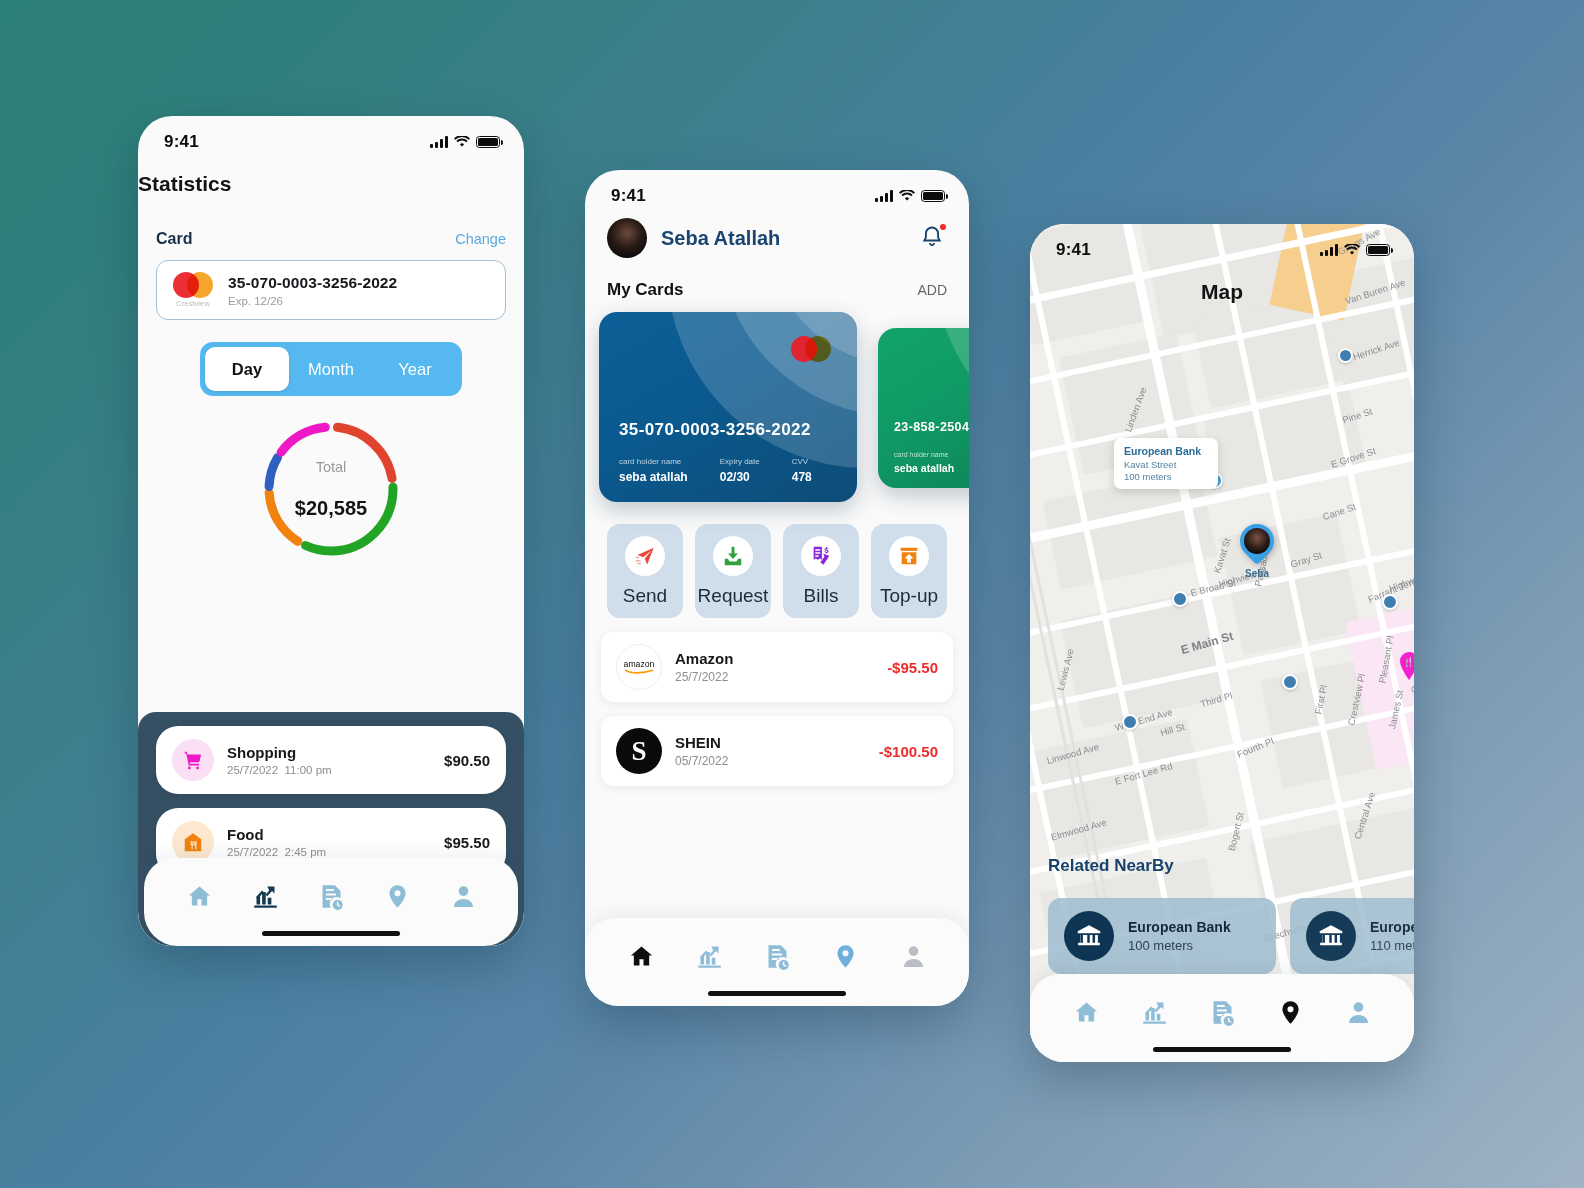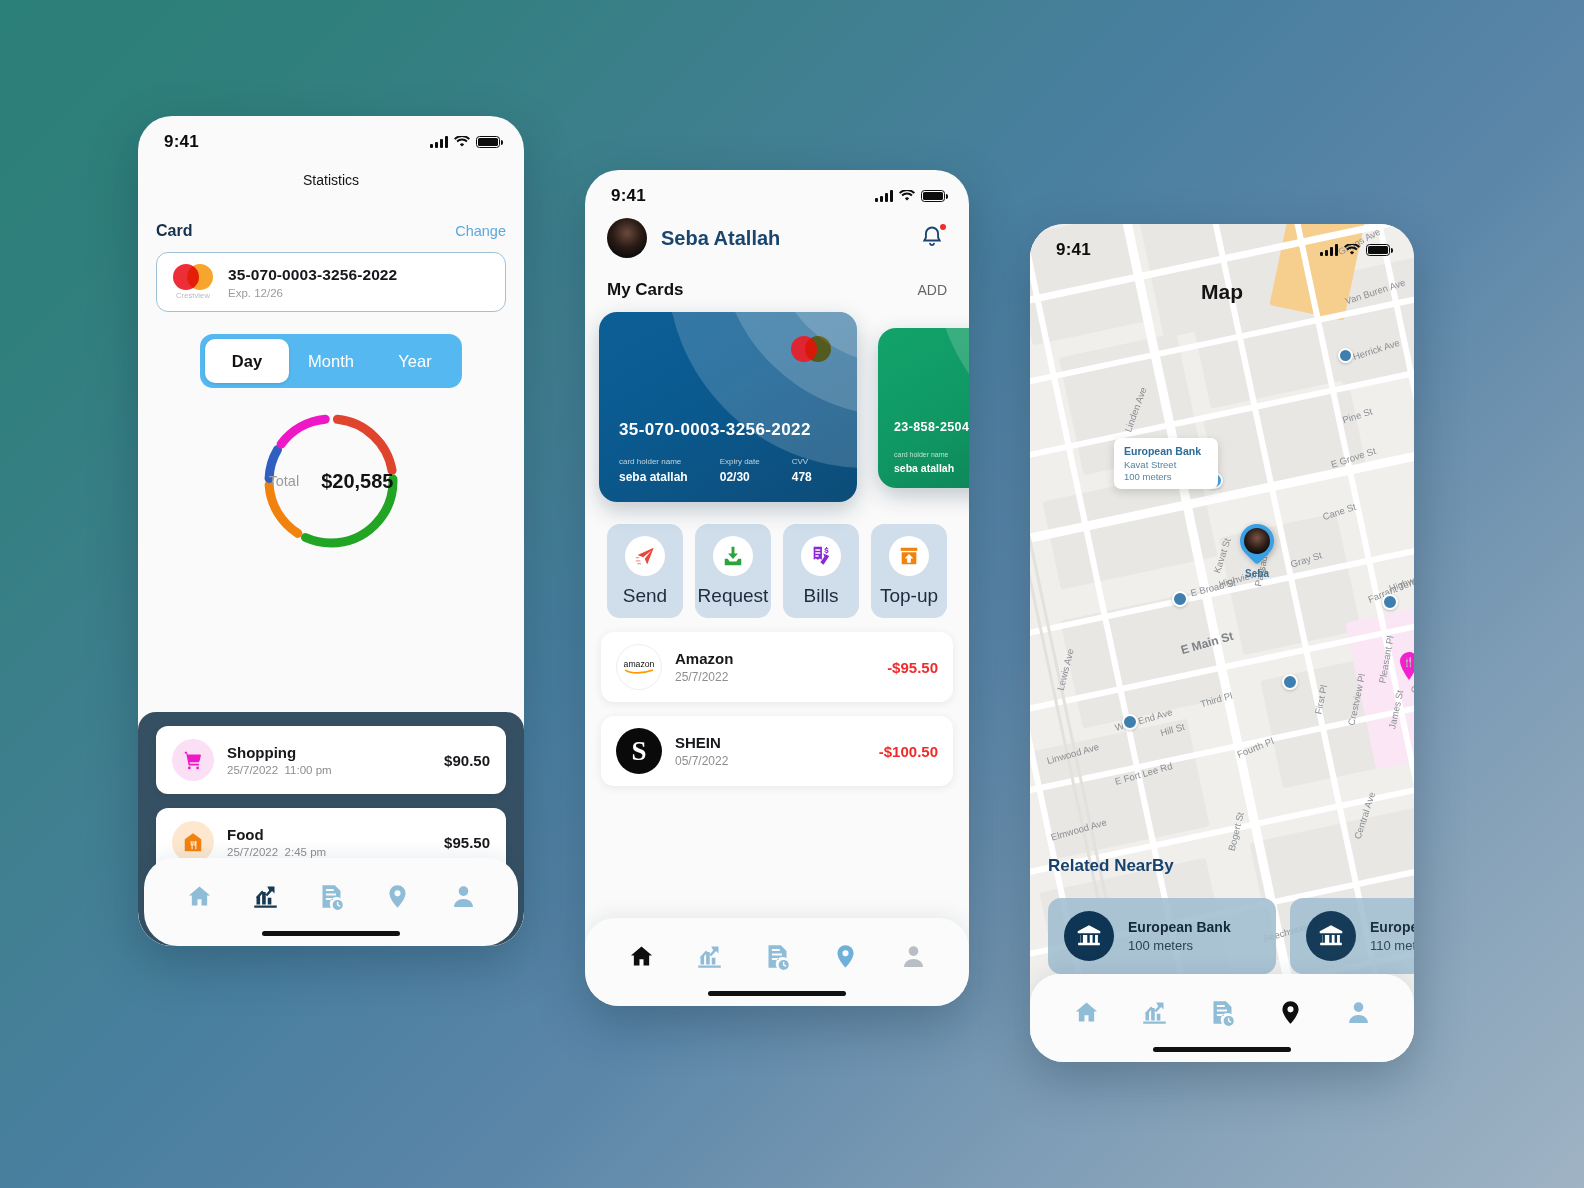--- a/index.html
+++ b/index.html
@@ -45,21 +45,21 @@
     display:flex; align-items:flex-start; justify-content:space-around;
     padding:22px 22px 0 22px; z-index:8;
     box-shadow:0 -4px 18px rgba(20,50,75,.08);
   }
   .navbar.floating { left:6px; right:6px; bottom:0; }
   .nav-ico { width:32px;height:32px; display:flex;align-items:center;justify-content:center; cursor:pointer;}
   .nav-ico svg { width:27px; height:27px; }
 
   
   #phone1 { left:138px; top:116px; width:386px; height:830px; }
-  .p1-title { text-align:center; font-size:14px; font-weight:400; color:#141414; margin-top:14px;}
+  .p1-title { text-align:left; font-size:21px; font-weight:700; color:#141414; margin-top:14px;}
   .p1-pad { padding:0 18px; }
   .rowhead { display:flex;justify-content:space-between;align-items:baseline; margin-top:34px;}
   .rowhead .lbl { font-size:16px;font-weight:700;color:#17314a;}
   .rowhead .act { font-size:14.5px;color:#5aa9df; cursor:pointer;}
   .cardbox {
     margin-top:12px; border:1.3px solid #9fc2d8; border-radius:12px;
     background:#fff; display:flex; align-items:center; gap:13px; padding:11px 14px;
   }
   .mc-logo { width:44px; text-align:center;}
   .mc-circles { position:relative; height:26px; }
@@ -73,31 +73,31 @@
   .segment {
     margin:22px auto 0; width:262px;height:54px;background:#56b8f0;border-radius:13px;
     display:flex;align-items:center;padding:5px; position:relative;
   }
   .seg { flex:1; text-align:center;font-size:16.5px;color:#fff; line-height:44px; cursor:pointer; z-index:2; border-radius:10px;}
   .seg.on { background:#fff; color:#111; font-weight:700; box-shadow:0 1px 3px rgba(0,0,0,.13);}
 
   .donut-wrap { margin-top:18px; display:flex;justify-content:center; }
   .donut { position:relative; width:150px;height:150px; }
   .donut svg { transform:rotate(-90deg); }
-  .donut-lbl { position:absolute; inset:0; display:flex;flex-direction:row;
+  .donut-lbl { position:absolute; inset:0; display:flex;flex-direction:column;
       align-items:center;justify-content:center; gap:22px;}
   .donut-lbl .t { font-size:14.5px;color:#9a9a9a;}
   .donut-lbl .v { font-size:20px;font-weight:700;color:#131313;}
 
   .darkpanel {
     position:absolute; left:0;right:0; top:596px; bottom:0;
     background:#365063; border-radius:18px 18px 34px 34px; padding:14px 18px 0;
   }
   .txn {
-    background:#fff;border-radius:12px;display:flex;align-items:center;gap:13px;
+    background:#fff;border-radius:22px;display:flex;align-items:center;gap:13px;
     padding:13px 16px; margin-bottom:14px; box-shadow:0 2px 7px rgba(0,0,0,.09);
   }
   .txn .ic { width:42px;height:42px;border-radius:50%;display:flex;align-items:center;justify-content:center;flex:0 0 42px;}
   .txn .mid { flex:1; }
   .txn .nm { font-size:15px;font-weight:700;color:#17181b;}
   .txn .dt { font-size:11.5px;color:#8e8e8e;margin-top:3px;}
   .txn .amt { font-size:15px;font-weight:700;color:#17181b;}
 
   
   #phone2 { left:585px; top:170px; width:384px; height:836px; }

